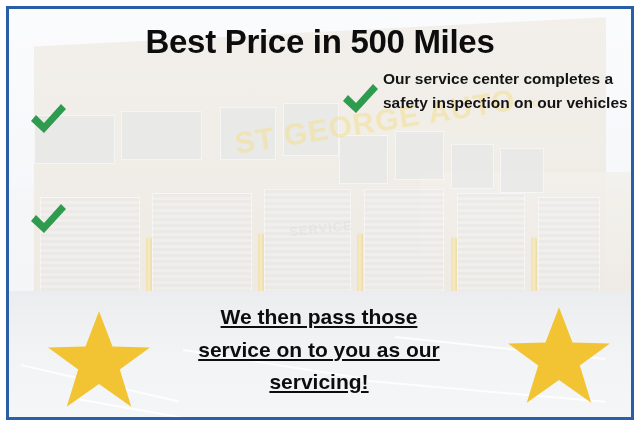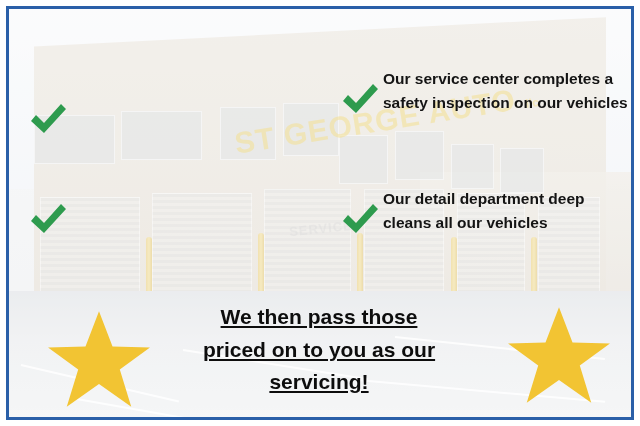--- a/index.html
+++ b/index.html
@@ -265,20 +265,21 @@
       <div class="lot-line" style="left:62%; top:36%; width:34%; transform:rotate(6deg);"></div>
       <div class="lot-line" style="left:10%; top:84%; width:42%; transform:rotate(10deg);"></div>
       <div class="lot-line" style="left:56%; top:70%; width:40%; transform:rotate(5deg);"></div>
     </div>
 
     <div id="photo-wash"></div>
   </div>
 
   <div id="content">
 
+    <div id="headline">Best Price in 500 Miles</div>
 
     <div class="bullet" id="bullet-1">
       <span class="check-icon">
         <svg viewBox="0 0 42 42" width="42" height="42" aria-hidden="true">
           <path d="M4 22 L9 16 L17 24 L34 5 L39 10 L17 34 Z" fill="#2e9b4e"></path>
         </svg>
       </span>
     </div>
 
     <div class="bullet" id="bullet-2">
@@ -291,42 +292,34 @@
     </div>
 
     <div class="bullet" id="bullet-3">
       <span class="check-icon">
         <svg viewBox="0 0 42 42" width="42" height="42" aria-hidden="true">
           <path d="M4 22 L9 16 L17 24 L34 5 L39 10 L17 34 Z" fill="#2e9b4e"></path>
         </svg>
       </span>
     </div>
 
-    <div class="bullet" id="bullet-4">
-      <span class="check-icon">
-        <svg viewBox="0 0 42 42" width="42" height="42" aria-hidden="true">
-          <path d="M4 22 L9 16 L17 24 L34 5 L39 10 L17 34 Z" fill="#2e9b4e"></path>
-        </svg>
-      </span>
-      <span class="bullet-text">Our detail department deep cleans all our vehicles</span>
-    </div>
 
     <span class="star" id="star-left">
       <svg viewBox="0 0 100 96" width="104" height="100" aria-hidden="true">
         <path d="M50 2 L63 36 L99 37 L70 58 L81 94 L50 72 L19 94 L30 58 L1 37 L37 36 Z" fill="#f2c433"></path>
       </svg>
     </span>
     <span class="star" id="star-right">
       <svg viewBox="0 0 100 96" width="104" height="100" aria-hidden="true">
         <path d="M50 2 L63 36 L99 37 L70 58 L81 94 L50 72 L19 94 L30 58 L1 37 L37 36 Z" fill="#f2c433"></path>
       </svg>
     </span>
 
     <div id="closing-line">
       <u>We then pass those</u><br>
-      <u>priced on to you as our</u><br>
+      <u>service on to you as our</u><br>
       <u>servicing!</u>
     </div>
 
   </div>
 
   <div id="ad-border"></div>
 </div>
 
 </body></html>

